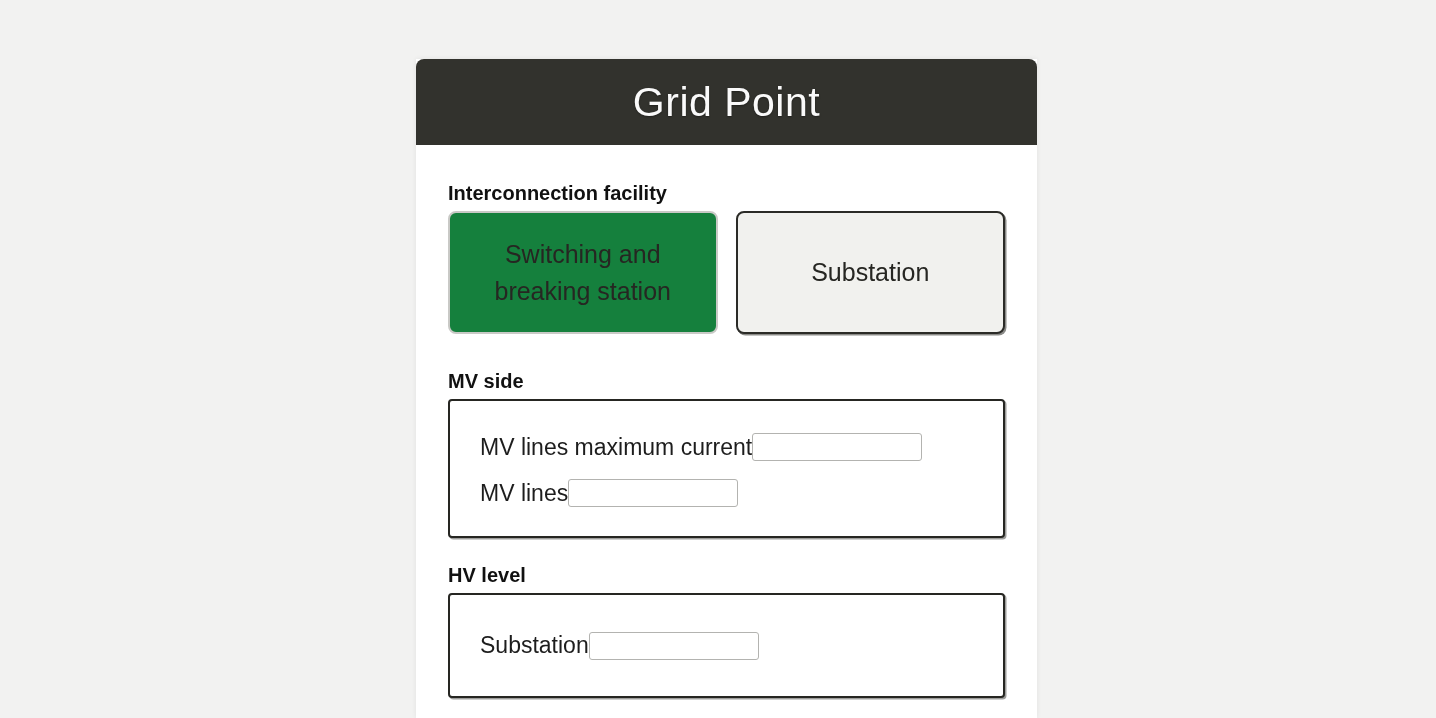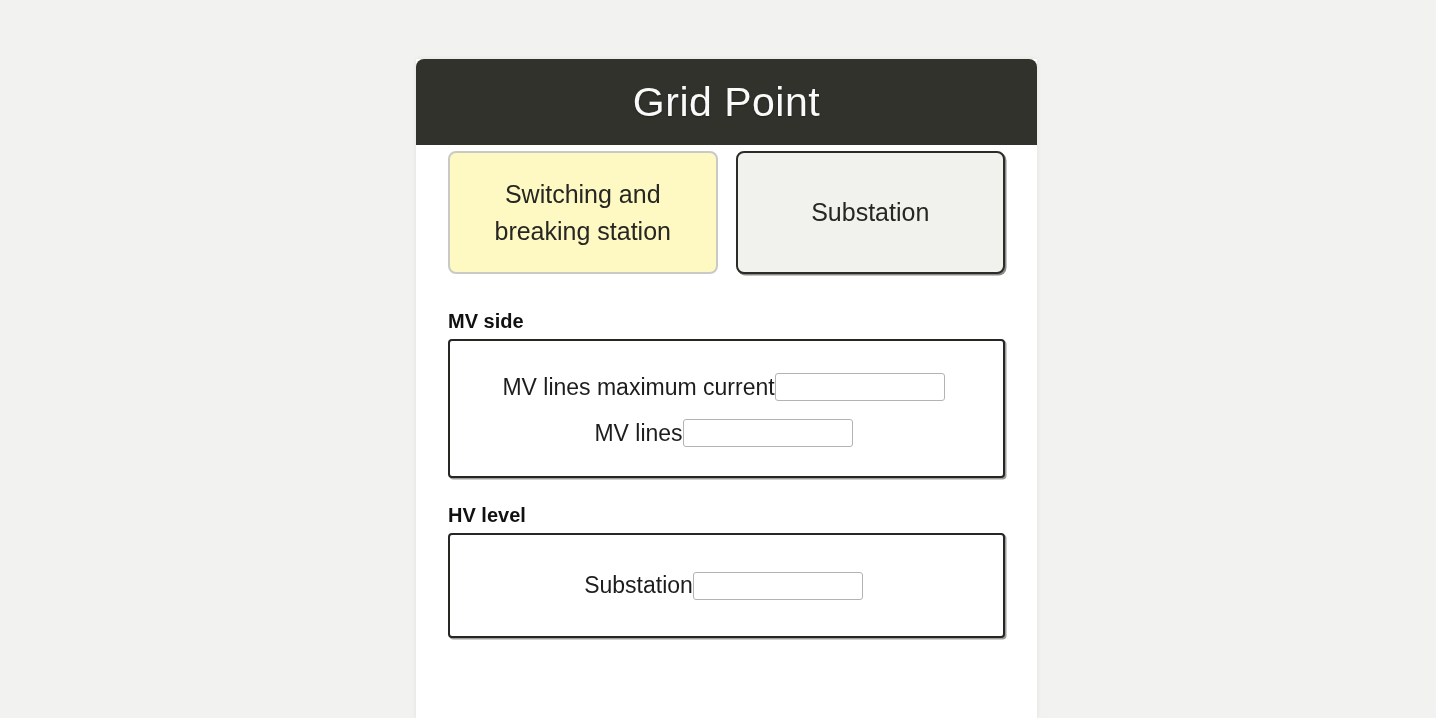--- a/index.html
+++ b/index.html
@@ -55,21 +55,21 @@
 
   .option-row {
     display: flex;
     gap: 18px;
     margin-top: 6px;
   }
   .option-btn {
     flex: 1;
     height: 123px;
     border-radius: 8px;
-    background: #fef9c3;
+    background: #15803d;
     border: 2px solid #c9c9c6;
     font-family: "Liberation Sans", sans-serif;
     font-size: 25px;
     line-height: 37px;
     color: #262622;
     padding: 0 20px;
     cursor: pointer;
     box-sizing: border-box;
   }
   .option-btn.selected {
@@ -91,21 +91,21 @@
   }
   .group-box.hv {
     height: 105px;
     padding: 0 36px 0 30px;
     display: flex;
     align-items: center;
   }
   .field-row {
     display: flex;
     align-items: center;
-    justify-content: center;
+    justify-content: flex-start;
   }
   .field-row + .field-row { margin-top: 18px; }
   .group-box.hv .field-row { width: 100%; }
   .field-label {
     font-size: 23px;
     color: #1d1d1d;
   }
   .field-input {
     width: 170px;
     height: 28px;
@@ -124,20 +124,21 @@
 
 <div class="canvas">
   <div class="card">
 
     <div class="card-header">
       <span class="card-title">Grid Point</span>
     </div>
 
     <div class="card-body">
 
+      <div class="section-label first">Interconnection facility</div>
 
       <div class="option-row">
         <button class="option-btn">Switching and breaking station</button>
         <button class="option-btn selected">Substation</button>
       </div>
 
       <div class="section-label mid">MV side</div>
 
       <div class="group-box mv">
         <div class="field-row">

